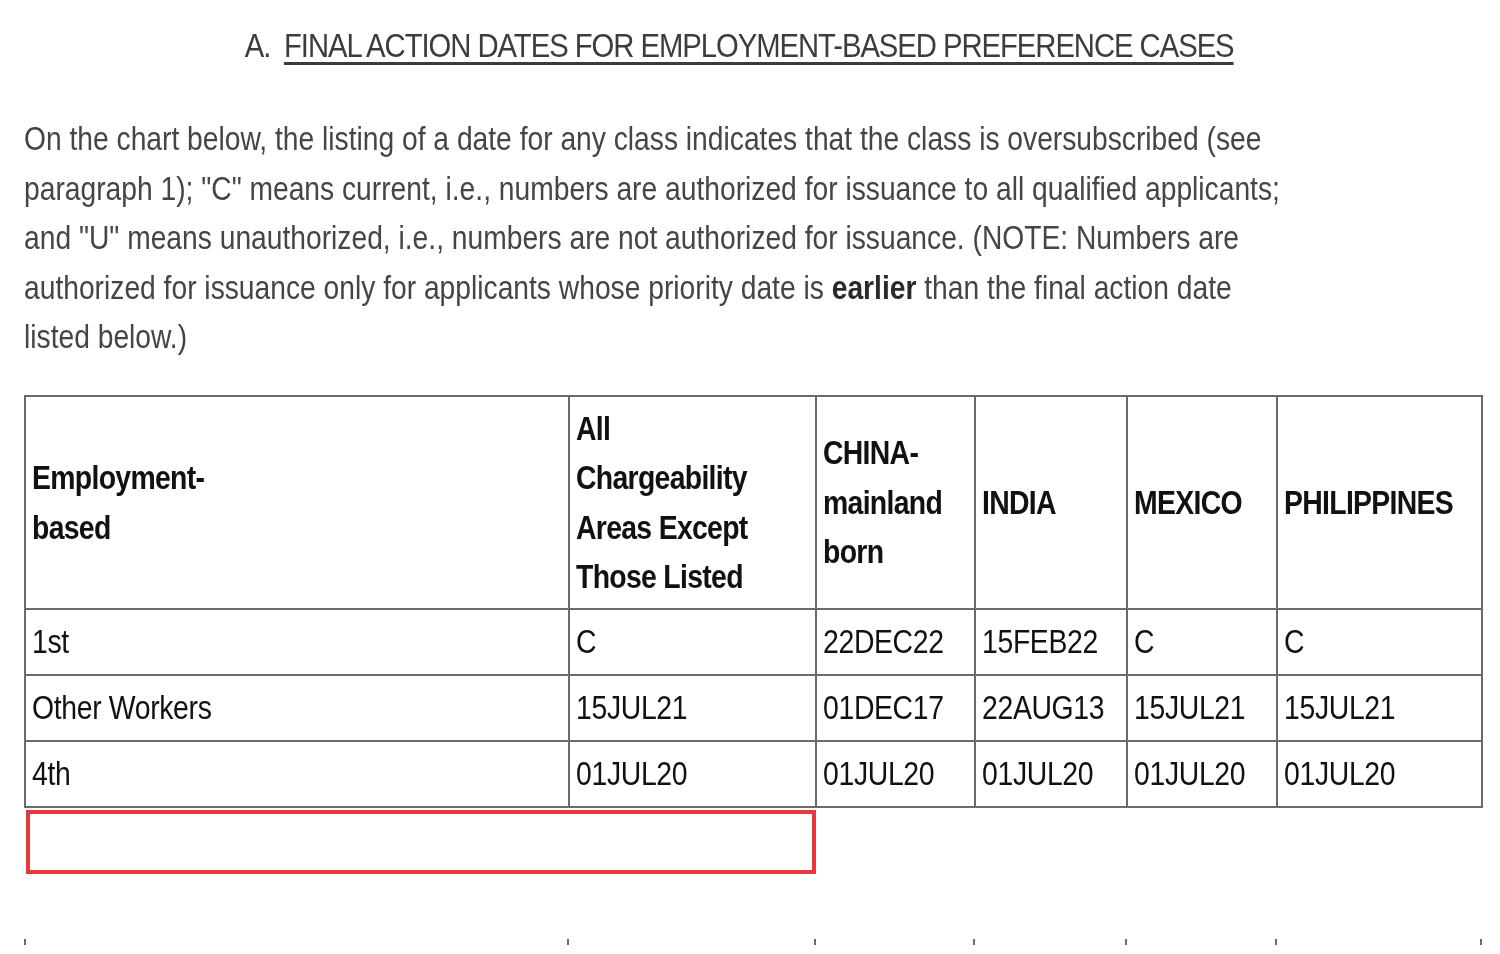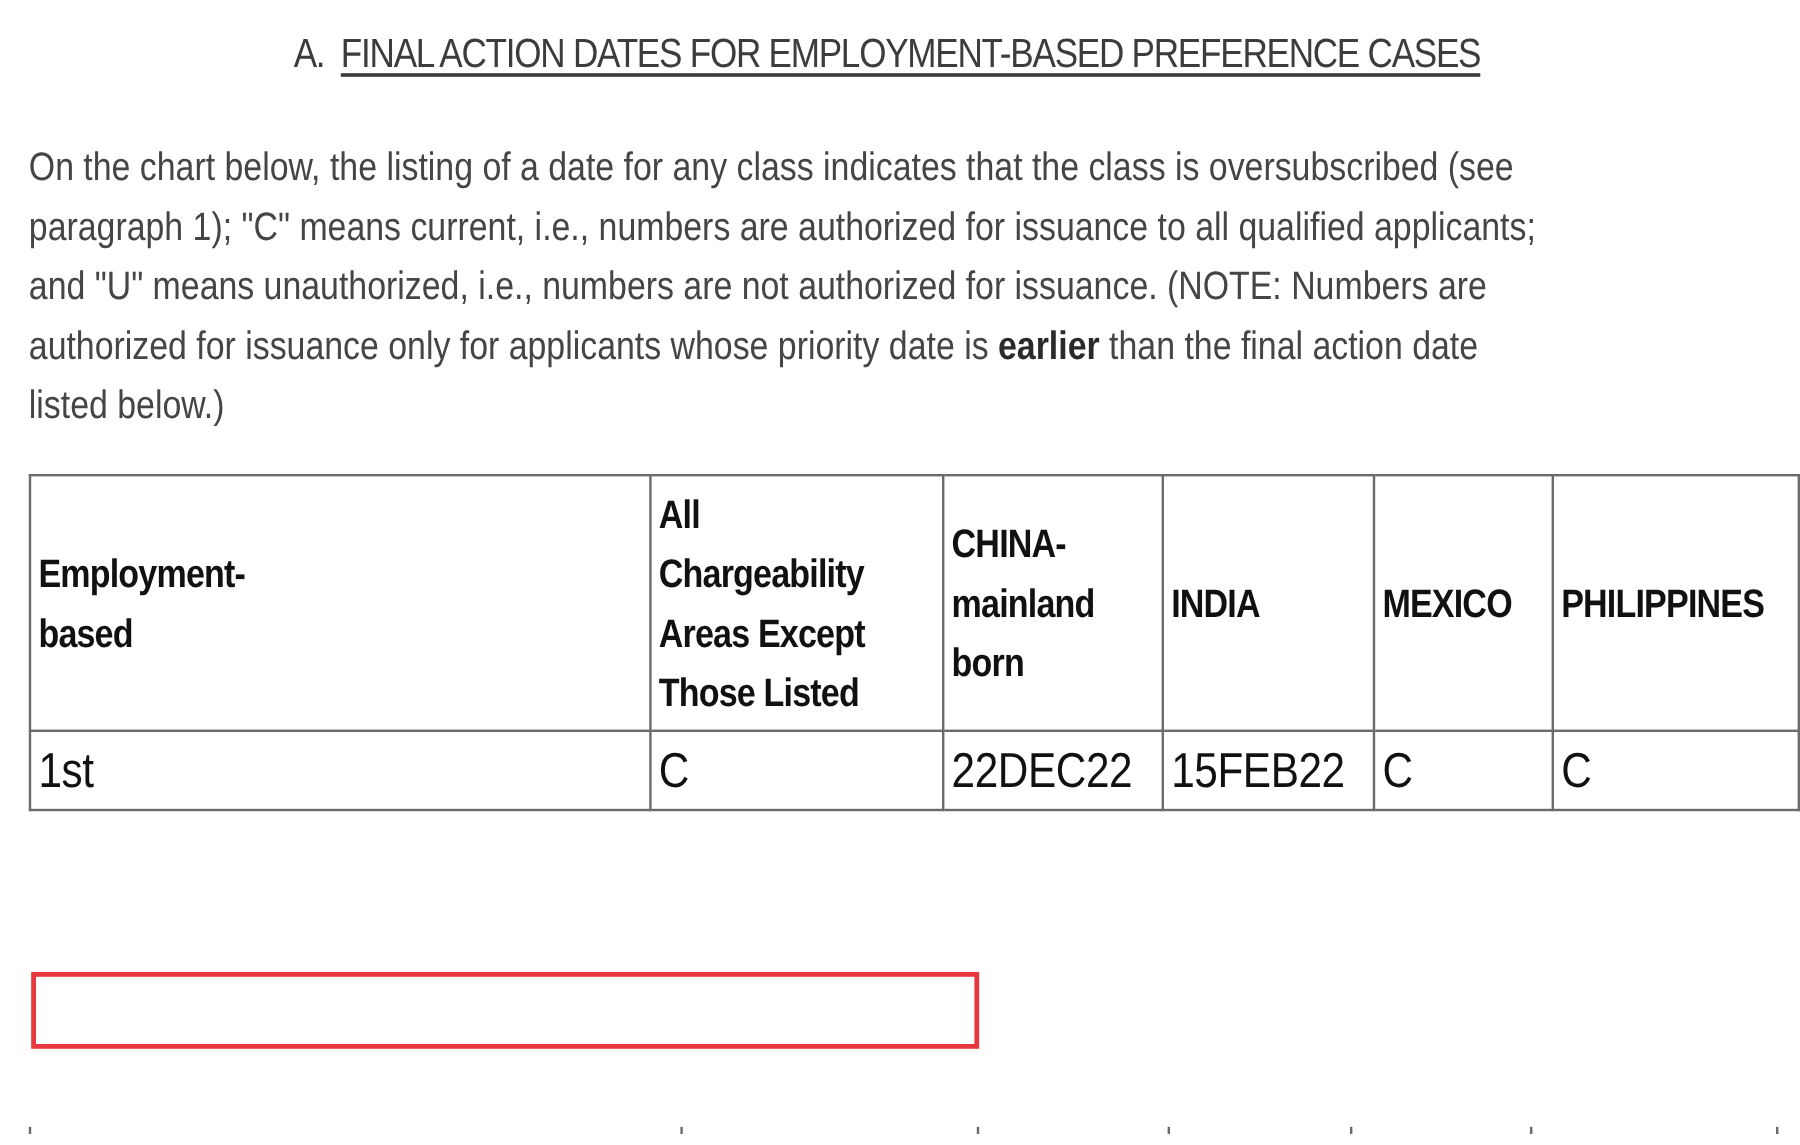--- a/index.html
+++ b/index.html
@@ -72,21 +72,21 @@
       line-height: 49.5px;
       height: 211px;
       letter-spacing: -0.8px;
     }
     table.bulletin th .wrap {
       display: inline-block;
       transform: scaleX(0.86);
       transform-origin: 0 50%;
     }
     table.bulletin td {
-      font-size: 41px;
+      font-size: 33px;
       height: 64px;
       letter-spacing: -0.4px;
     }
     table.bulletin td .wrap {
       display: inline-block;
       transform: scaleX(0.86);
       transform-origin: 0 50%;
     }
     .bottom-clip {
       position: absolute;
@@ -161,20 +161,36 @@
   </thead>
   <tbody>
     <tr>
       <td><span class="wrap">1st</span></td>
       <td><span class="wrap">C</span></td>
       <td><span class="wrap">22DEC22</span></td>
       <td><span class="wrap">15FEB22</span></td>
       <td><span class="wrap">C</span></td>
       <td><span class="wrap">C</span></td>
     </tr>
+    <tr>
+      <td><span class="wrap">Other Workers</span></td>
+      <td><span class="wrap">15JUL21</span></td>
+      <td><span class="wrap">01DEC17</span></td>
+      <td><span class="wrap">22AUG13</span></td>
+      <td><span class="wrap">15JUL21</span></td>
+      <td><span class="wrap">15JUL21</span></td>
+    </tr>
+    <tr>
+      <td><span class="wrap">4th</span></td>
+      <td><span class="wrap">01JUL20</span></td>
+      <td><span class="wrap">01JUL20</span></td>
+      <td><span class="wrap">01JUL20</span></td>
+      <td><span class="wrap">01JUL20</span></td>
+      <td><span class="wrap">01JUL20</span></td>
+    </tr>
   </tbody>
 </table>
 
 <div class="bottom-clip"></div>
 <div class="bottom-stubs">
   <span style="left:24px"></span>
   <span style="left:567px"></span>
   <span style="left:814px"></span>
   <span style="left:973px"></span>
   <span style="left:1125px"></span>

